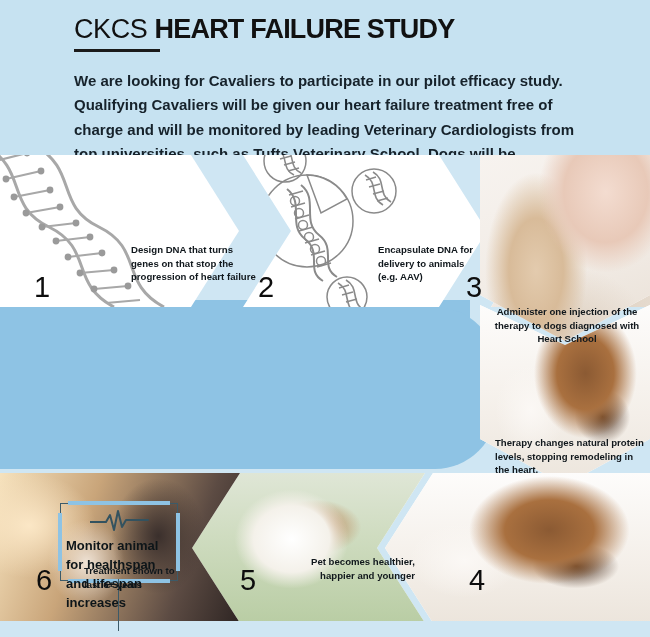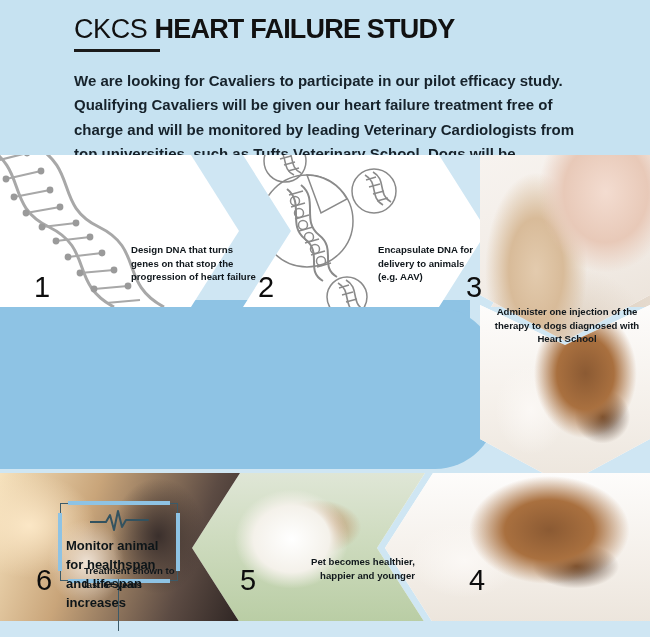--- a/index.html
+++ b/index.html
@@ -268,17 +268,18 @@
     <div class="step-num" style="left:34px;  top:118px;">1</div>
     <div class="step-num" style="left:258px; top:118px;">2</div>
     <div class="step-num" style="left:466px; top:118px;">3</div>
     <div class="step-num" style="left:469px; top:411px;">4</div>
     <div class="step-num" style="left:240px; top:411px;">5</div>
     <div class="step-num" style="left:36px;  top:411px;">6</div>
 
     <div class="step-txt" style="left:131px; top:88px;  width:128px;">Design DNA that turns genes on that stop the progression of heart failure</div>
     <div class="step-txt" style="left:378px; top:88px;  width:104px;">Encapsulate DNA for delivery to animals (e.g. AAV)</div>
     <div class="step-txt" style="left:492px; top:150px; width:150px; text-align:center;">Administer one injection of the therapy to dogs diagnosed with Heart School</div>
+    <div class="step-txt" style="left:495px; top:281px; width:150px;">Therapy changes natural protein levels, stopping remodeling in the heart.</div>
     <div class="step-txt" style="left:305px; top:400px; width:110px;text-align:right;">Pet becomes healthier, happier and younger</div>
     <div class="step-txt" style="left:84px;  top:409px; width:104px;">Treatment shown to last 6+ years</div>
 
   </div>
 </div>
 
 </body></html>

